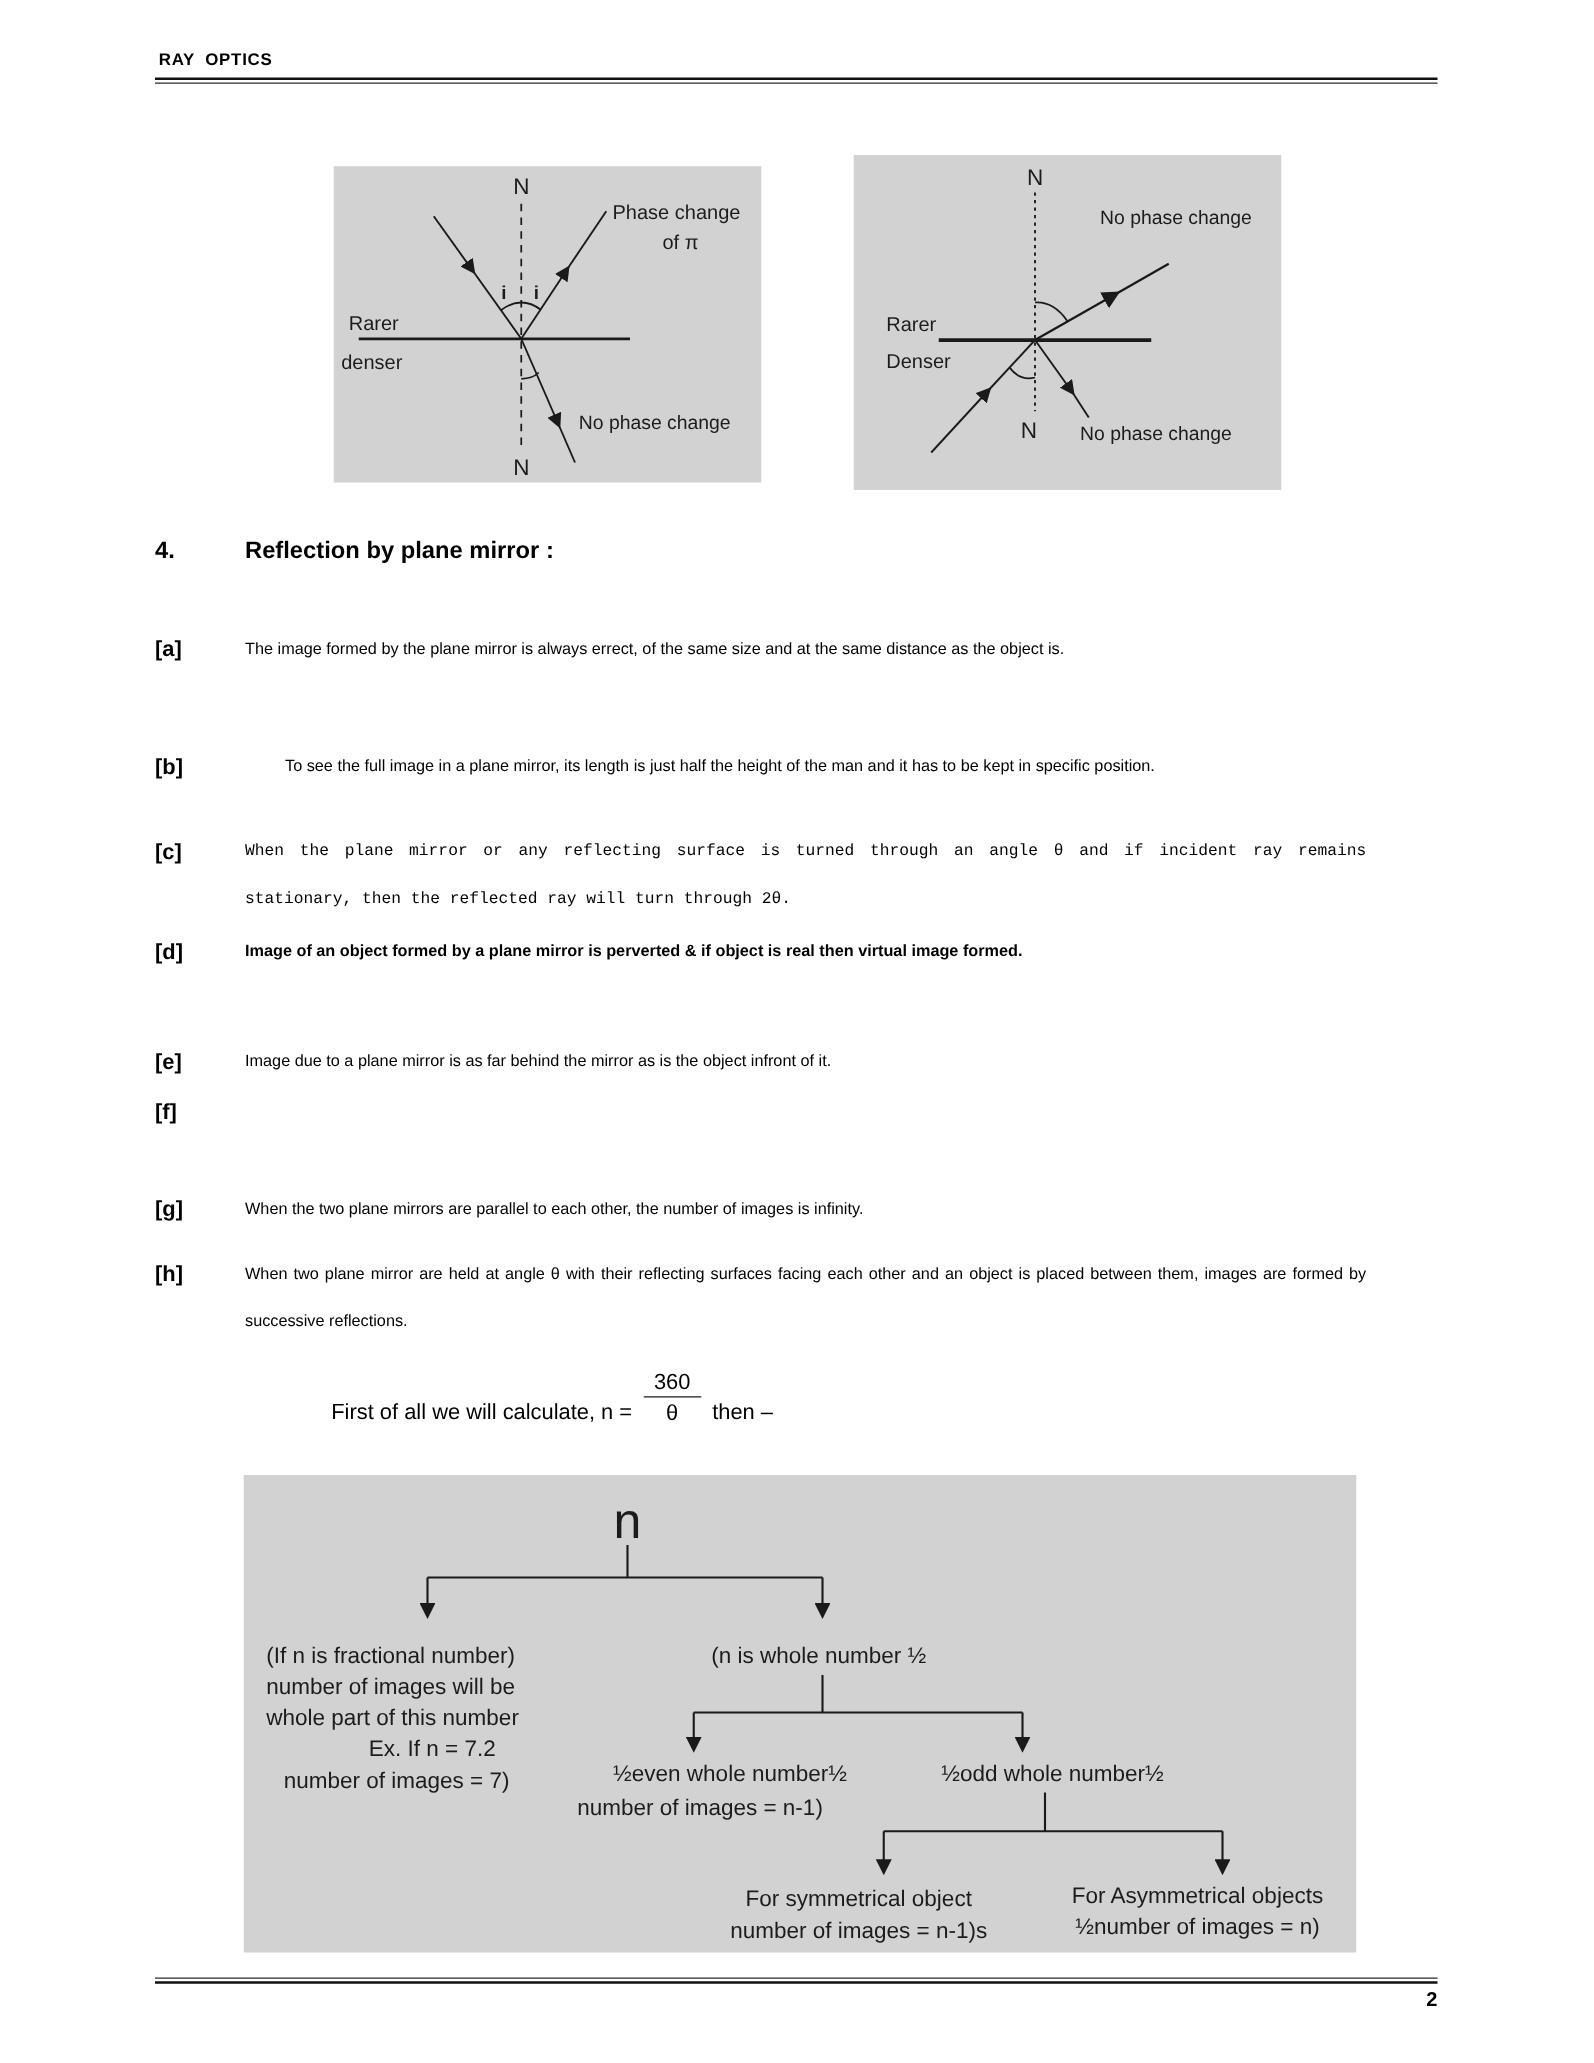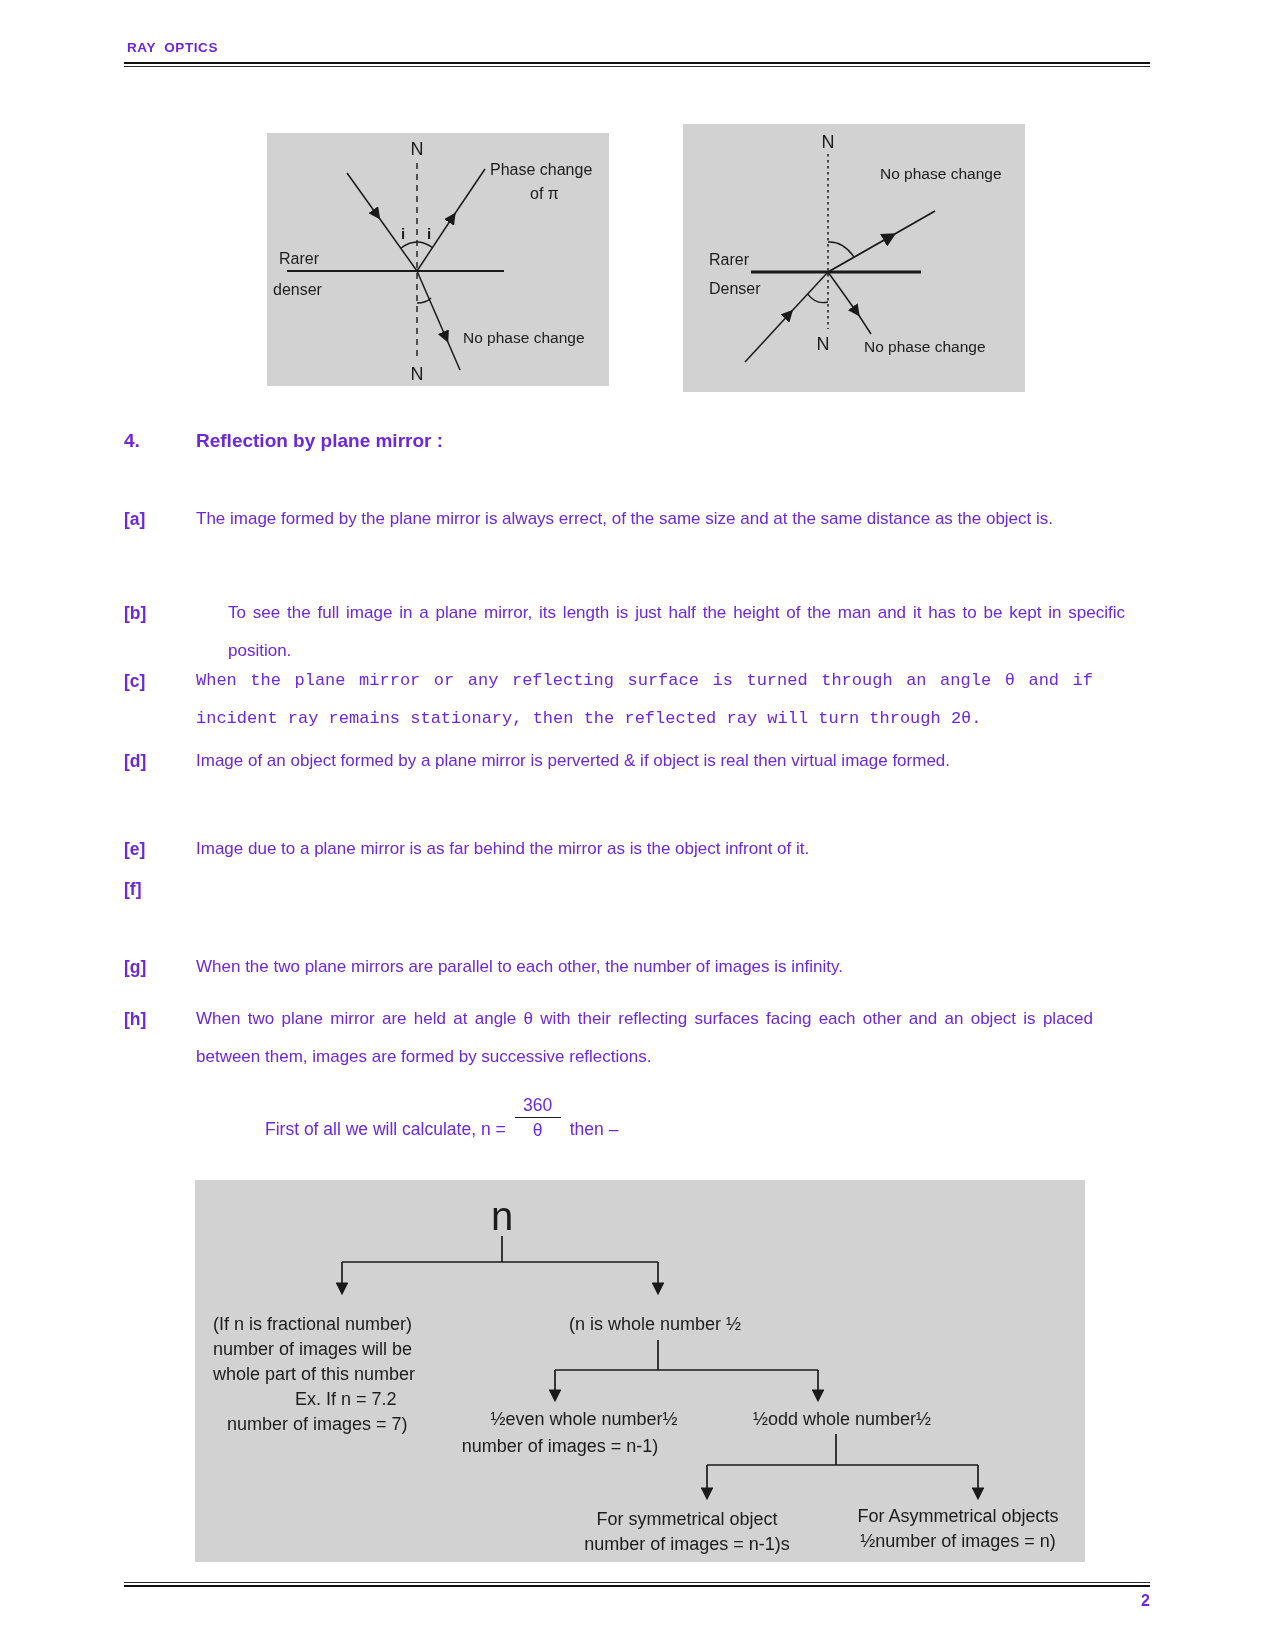--- a/index.html
+++ b/index.html
@@ -1,25 +1,25 @@
 <!DOCTYPE html>
 <html><head>
 <meta charset="utf-8">
 <style>
   html,body { margin:0; padding:0; background:#e8e8e8; }
   .page {
     position:relative; width:1275px; height:1650px; margin:0 auto;
     background:#ffffff; overflow:hidden;
-    font-family:"Liberation Sans","DejaVu Sans",sans-serif; color:#6d28d9;
+    font-family:"Liberation Sans","DejaVu Sans",sans-serif; color:#000000;
   }
   .abs { position:absolute; }
   .hdr { font-size:13.5px; font-weight:bold; letter-spacing:.6px; word-spacing:4px; }
   .rule-top { height:2px; border-top:2.5px solid #111; border-bottom:1px solid #2a2a2a; }
   .rule-bot { height:2px; border-top:1.5px solid #2a2a2a; border-bottom:2.5px solid #111; }
-  .body-txt { font-size:17px; line-height:38px; }
+  .body-txt { font-size:13px; line-height:38px; }
   .intro { font-size:17.5px; }
   .sec-num, .sec-title { font-size:19px; font-weight:bold; }
   .item-label { font-size:17.5px; font-weight:bold; }
   .item-text { width:897px; text-align:justify; text-align-last:left; }
   .single { text-align:right; }
   .formula { display:flex; align-items:flex-end; gap:9px; font-size:17.5px; }
   .frac { display:flex; flex-direction:column; align-items:center; line-height:1.15; }
   .frac-bar { width:46px; height:0; border-top:1.7px solid #1c1c1c; margin:2px 0; }
   .diag { background:#d2d2d2; }
   svg text { font-family:"Liberation Sans","DejaVu Sans",sans-serif; fill:#1c1c1c; }
@@ -99,21 +99,21 @@
   <div class="abs item-label body-txt" style="left:124px; top:500px;">[a]</div>
   <div class="abs item-text  body-txt" style="left:196px; top:500px;">The image formed by the plane mirror is always errect, of the same size and at the same distance as the object is.</div>
 
   <div class="abs item-label body-txt" style="left:124px; top:594px;">[b]</div>
   <div class="abs item-text  body-txt" style="left:196px; top:594px;margin-left:32px;">To see the full image in a plane mirror, its length is just half the height of the man and it has to be kept in specific position.</div>
 
   <div class="abs item-label body-txt" style="left:124px; top:662px;">[c]</div>
   <div class="abs item-text  body-txt" style="left:196px; top:662px;font-family:Liberation Mono, monospace;">When the plane mirror or any reflecting surface is turned through an angle θ and if incident ray remains stationary, then the reflected ray will turn through 2θ.</div>
 
   <div class="abs item-label body-txt" style="left:124px; top:742px;">[d]</div>
-  <div class="abs item-text  body-txt" style="left:196px; top:742px;">Image of an object formed by a plane mirror is perverted &amp; if object is real then virtual image formed.</div>
+  <div class="abs item-text  body-txt" style="left:196px; top:742px;font-weight:bold;">Image of an object formed by a plane mirror is perverted &amp; if object is real then virtual image formed.</div>
 
   <div class="abs item-label body-txt" style="left:124px; top:830px;">[e]</div>
   <div class="abs item-text single body-txt" style="left:196px; top:830px;">Image due to a plane mirror is as far behind the mirror as is the object infront of it.</div>
 
   <div class="abs item-label body-txt" style="left:124px; top:870px;">[f]</div>
 
   <div class="abs item-label body-txt" style="left:124px; top:948px;">[g]</div>
   <div class="abs item-text single body-txt" style="left:196px; top:948px;">When the two plane mirrors are parallel to each other, the number of images is infinity.</div>
 
   <div class="abs item-label body-txt" style="left:124px; top:1000px;">[h]</div>

